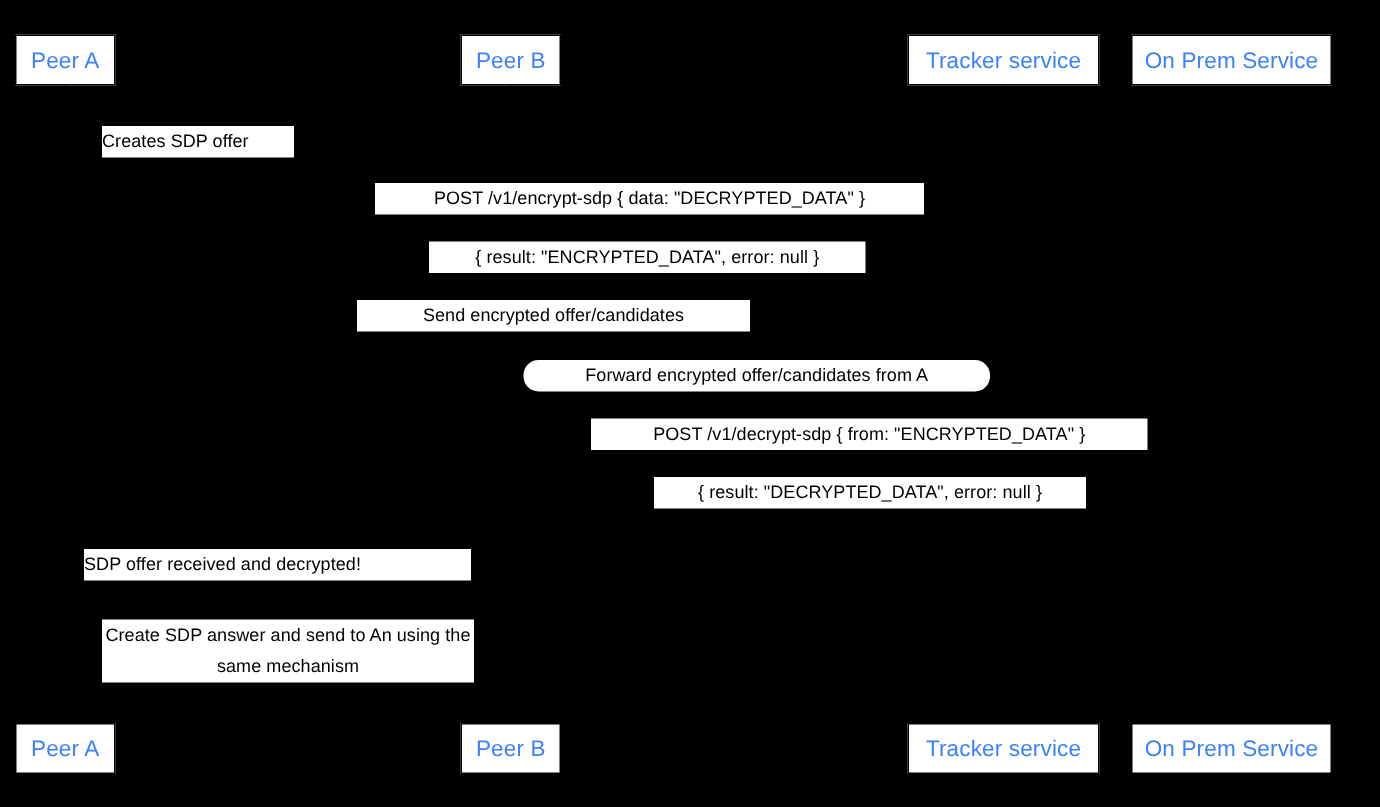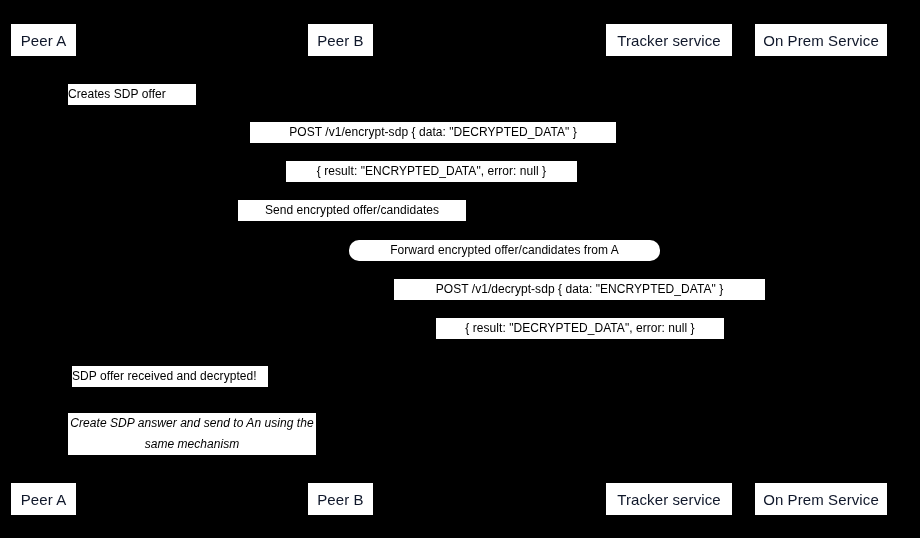--- a/index.html
+++ b/index.html
@@ -13,21 +13,21 @@
     width: 920px;
     height: 538px;
     background: #000000;
     overflow: hidden;
     font-family: "Liberation Sans", sans-serif;
   }
   
   .participant {
     position: absolute;
     background: #ffffff;
-    color: #0f172a;
+    color: #3b82f6;
     border: 1px solid #000000;
     box-sizing: border-box;
     font-size: 15px;
     line-height: 1;
     display: flex;
     align-items: center;
     justify-content: center;
     white-space: nowrap;
     letter-spacing: 0.1px;
   }
@@ -41,21 +41,20 @@
     line-height: 21px;
     white-space: nowrap;
     overflow: hidden;
     text-align: center;
     letter-spacing: 0.05px;
   }
   .label.two-line {
     white-space: normal;
     line-height: 21px;
     padding: 0 1px;
-    font-style: italic;
   }
   
   .lifeline {
     position: absolute;
     width: 1px;
     background: #000000;
   }
 </style>
 </head>
 <body>
@@ -79,29 +78,29 @@
   <div class="lifeline" style="left:340px; top:57px; height:425px;"></div>
   <div class="lifeline" style="left:669px; top:57px; height:425px;"></div>
   <div class="lifeline" style="left:821px; top:57px; height:425px;"></div>
 
   <div class="label" style="left:68px;  top:84px;  width:128px; height:21px; text-align:left;">Creates SDP offer</div>
 
   <div class="label" style="left:250px; top:122px; width:366px; height:21px;">POST /v1/encrypt-sdp { data: "DECRYPTED_DATA" }</div>
 
   <div class="label" style="left:286px; top:161px; width:291px; height:21px;">{ result: "ENCRYPTED_DATA", error: null }</div>
 
-  <div class="label" style="left:238px; top:200px; width:228px; height:21px;">Send encrypted offer/candidates</div>
+  <div class="label" style="left:238px; top:200px; width:262px; height:21px;">Send encrypted offer/candidates</div>
 
   <div class="label" style="left:349px; top:240px; width:311px; height:21px;border-radius:10px;">Forward encrypted offer/candidates from A</div>
 
-  <div class="label" style="left:394px; top:279px; width:371px; height:21px;">POST /v1/decrypt-sdp { data: "ENCRYPTED_DATA" }</div>
+  <div class="label" style="left:394px; top:279px; width:371px; height:21px;">POST /v1/decrypt-sdp { from: "ENCRYPTED_DATA" }</div>
 
   <div class="label" style="left:436px; top:318px; width:288px; height:21px;">{ result: "DECRYPTED_DATA", error: null }</div>
 
-  <div class="label" style="left:72px;  top:366px; width:196px; height:21px; text-align:left;">SDP offer received and decrypted!</div>
+  <div class="label" style="left:56px;  top:366px; width:258px; height:21px; text-align:left;">SDP offer received and decrypted!</div>
 
   <div class="label two-line" style="left:68px;  top:413px; width:248px; height:42px;">Create SDP answer and send to An using the same mechanism</div>
 
   <div class="participant" style="left:10px;  top:482px; width:67px;  height:34px;">
     <span>Peer A</span>
   </div>
   <div class="participant" style="left:307px; top:482px; width:67px;  height:34px;">
     <span>Peer B</span>
   </div>
   <div class="participant" style="left:605px; top:482px; width:128px; height:34px;">

